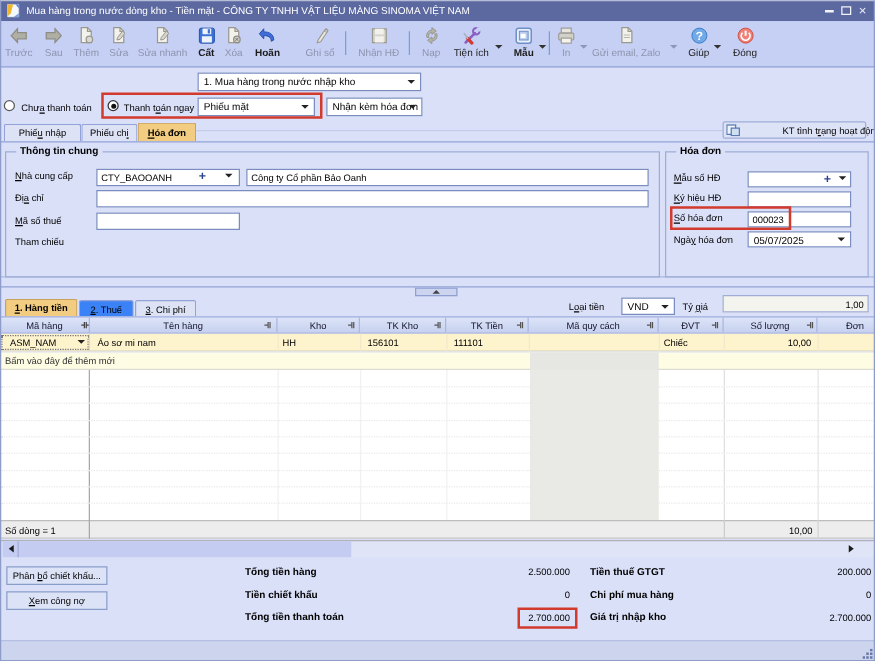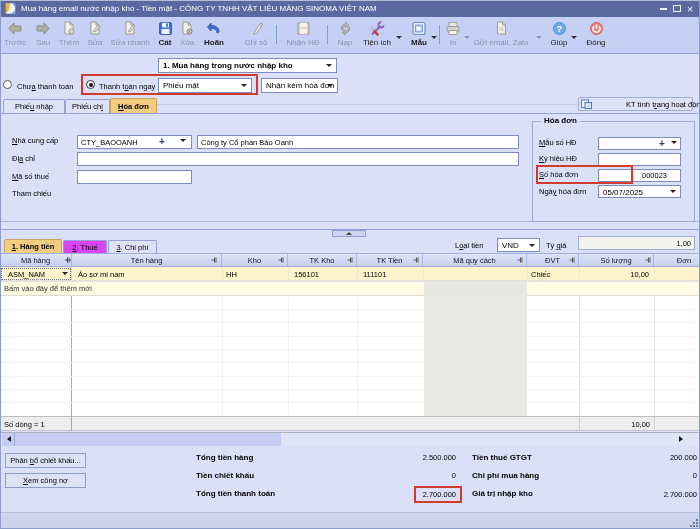--- a/index.html
+++ b/index.html
@@ -26,21 +26,21 @@
 <body>
 <div id="win">
 
 <div class="abs" style="left:0;top:0;width:700px;height:17px;background:#5c69a0;"></div>
 <svg class="abs" style="left:4px;top:2px;" width="13" height="13" viewBox="0 0 13 13">
  <path d="M2 1.5 L11 1.5 L11 11.5 L2 11.5 Z" fill="#f5f8fd" stroke="#c8d4e8" stroke-width="0.5"></path>
  <path d="M2 1.5 L6.5 1.5 L4.5 9 L2 11 Z" fill="#f0b62e"></path>
  <path d="M8.5 1.5 L11 1.5 L11 4.5 Z" fill="#4d7fd6"></path>
  <path d="M7 11.5 L11 11.5 L11 8.5 Z" fill="#7aa0d8"></path>
 </svg>
-<div class="abs" style="left:21px;top:3.5px;font-size:8px;color:#fff;">Mua hàng email nước nhập kho - Tiền mặt - CÔNG TY TNHH VẬT LIỆU MÀNG SINOMA VIỆT NAM</div>
+<div class="abs" style="left:21px;top:3.5px;font-size:8px;color:#fff;">Mua hàng trong nước dòng kho - Tiền mặt - CÔNG TY TNHH VẬT LIỆU MÀNG SINOMA VIỆT NAM</div>
 <div class="abs" style="left:660px;top:8px;width:7px;height:1.5px;background:#f2f4fa;"></div>
 <div class="abs" style="left:673px;top:5px;width:8px;height:7px;border:1.2px solid #f2f4fa;"></div>
 <div class="abs" style="left:687px;top:2.5px;font-size:10.5px;color:#f2f4fa;">×</div>
 
 <div class="abs" style="left:0;top:17px;width:700px;height:37px;background:#c6d0f4;border-bottom:1px solid #93a2d8;"></div>
 <div id="toolbar">
 <div class="titem dis" style="left:-1px;width:32px;"><span class="ic">
           <svg width="16" height="15" viewBox="0 0 16 15">
             <path d="M7 2 L2 7.5 L7 13 L7 10 L14 10 L14 5 L7 5 Z" fill="#b0afa4" stroke="#8e8d84" stroke-width="1"></path>
           </svg>
@@ -157,21 +157,21 @@
 <div class="tdd" style="left:571px;"></div>
 <div class="titem" style="left:581px;width:30px;"><span class="ic">
           <svg width="15" height="15" viewBox="0 0 15 15">
             <circle cx="7.5" cy="7.5" r="6" fill="#ee8078" stroke="#cc5248" stroke-width="0.8"></circle>
             <path d="M7.5 3.5 L7.5 7.5" stroke="#fff" stroke-width="1.6"></path>
             <path d="M5 5.2 A3.5 3.5 0 1 0 10 5.2" fill="none" stroke="#fff" stroke-width="1.4"></path>
           </svg>
         </span>Đóng</div>
 </div>
 
-<div class="dd" style="left:158px;top:58px;width:179px;height:15px;font-weight:bold;">
+<div class="dd" style="left:158px;top:58px;width:179px;height:15px;">
       <span class="tx">1. Mua hàng trong nước nhập kho</span>
       <span class="arr"></span>
     </div>
 
 <div class="abs" style="left:3px;top:80px;width:9px;height:9px;border-radius:50%;background:#fff;border:1px solid #5a5a5a;"></div>
 <div class="lbl" style="left:17px;top:82px;">Chư<u>a</u> thanh toán</div>
 <div class="abs" style="left:86px;top:80px;width:9px;height:9px;border-radius:50%;background:#fff;border:1px solid #333;"></div>
 <div class="abs" style="left:89px;top:83px;width:4px;height:4px;border-radius:50%;background:#111;"></div>
 <div class="lbl" style="left:99px;top:82px;">Thanh t<u>o</u>án ngay</div>
 <div class="dd" style="left:158px;top:78px;width:94px;height:15px;">
@@ -193,20 +193,23 @@
 
 <div class="abs" style="left:578px;top:97px;width:115px;height:14px;background:#dde3f7;border:1px solid #9fadd6;border-radius:2px;"></div>
 <svg class="abs" style="left:581px;top:99px" width="11" height="10" viewBox="0 0 11 10">
   <rect x="0.5" y="1" width="7" height="7.5" fill="#eef4fb" stroke="#5a7ab0" stroke-width="1"></rect>
   <rect x="4" y="3.5" width="6.5" height="6" fill="#cfe0f2" stroke="#5a7ab0" stroke-width="1"></rect>
 </svg>
 <div class="abs" style="left:595px;top:100px;font-size:7.5px;color:#000;white-space:nowrap;margin-left:31px;">KT tình t<u>r</u>ạng hoạt động DN</div>
 
 <div class="abs" style="left:0;top:113px;width:700px;height:109px;border-top:1px solid #93a2d8;border-bottom:1px solid #aab6de;"></div>
 
+<div class="grp" style="left:4px;top:121px;width:524px;height:101px;">
+  <span class="grpt">Thông tin chung</span>
+</div>
 <div class="lbl" style="left:12px;top:136px;"><u>N</u>hà cung cấp</div>
 <div class="tb" style="left:77px;top:135px;width:115px;height:14px;"></div>
 <div class="lbl" style="left:81px;top:138px;">CTY_BAOOANH</div>
 <div class="abs" style="left:159px;top:136px;font-size:10px;font-weight:bold;color:#2a3f8f;">+</div>
 <div class="arr" style="left:180px;top:140px;right:auto;"></div>
 <div class="tb" style="left:197px;top:135px;width:322px;height:14px;"></div>
 <div class="lbl" style="left:201px;top:138px;">Công ty Cổ phần Bảo Oanh</div>
 <div class="lbl" style="left:12px;top:154px;">Đị<u>a</u> chỉ</div>
 <div class="tb" style="left:77px;top:152px;width:442px;height:14px;"></div>
 <div class="lbl" style="left:12px;top:172px;"><u>M</u>ã số thuế</div>
@@ -217,35 +220,35 @@
   <span class="grpt">Hóa đơn</span>
 </div>
 <div class="lbl" style="left:539px;top:138px;"><u>M</u>ẫu số HĐ</div>
 <div class="tb" style="left:598px;top:137px;width:83px;height:13px;"></div>
 <div class="abs" style="left:659px;top:138px;font-size:10px;font-weight:bold;color:#2a3f8f;">+</div>
 <div class="arr" style="left:671px;top:142.5px;right:auto;"></div>
 <div class="lbl" style="left:539px;top:154px;"><u>K</u>ý hiệu HĐ</div>
 <div class="tb" style="left:598px;top:153px;width:83px;height:13px;"></div>
 <div class="lbl" style="left:539px;top:170px;"><u>S</u>ố hóa đơn</div>
 <div class="tb" style="left:598px;top:169px;width:83px;height:13px;"></div>
-<div class="lbl" style="left:602px;top:171px;margin-left:40px;">000023</div>
+<div class="lbl" style="left:602px;top:171px;">000023</div>
 <div class="redbox" style="left:536px;top:165px;width:97px;height:19px;"></div>
 <div class="lbl" style="left:539px;top:187px;">Ngà<u>y</u> hóa đơn</div>
 <div class="dd" style="left:598px;top:185px;width:83px;height:13px;">
       <span class="tx" style="top:1.5px;">05/07/2025</span>
       <span class="arr"></span>
     </div>
 
 <div class="abs" style="left:0;top:229px;width:700px;height:1px;background:#93a2d8;"></div>
 <div class="abs" style="left:332px;top:230px;width:34px;height:7px;background:#ccd4f0;border:1px solid #8fa0d0;"></div>
 <div class="abs" style="left:346px;top:232px;width:0;height:0;border-left:3px solid transparent;border-right:3px solid transparent;border-bottom:3px solid #444;"></div>
 
 <div id="gridtabs">
 <div class="abs" style="left:4px;top:239px;width:58px;height:14px;background:#f2cc80;border:1px solid #c9a25c;border-bottom:none;border-radius:2px 2px 0 0;font-size:7.5px;font-weight:bold;text-align:center;line-height:14px;"><u>1</u>. Hàng tiền</div>
-<div class="abs" style="left:63px;top:240px;width:44px;height:13px;background:#d946ef;border:1px solid #93a2d8;border-bottom:none;border-radius:2px 2px 0 0;font-size:7.5px;text-align:center;line-height:13px;"><u>2</u>. Thuế</div>
+<div class="abs" style="left:63px;top:240px;width:44px;height:13px;background:#3b82f6;border:1px solid #93a2d8;border-bottom:none;border-radius:2px 2px 0 0;font-size:7.5px;text-align:center;line-height:13px;"><u>2</u>. Thuế</div>
 <div class="abs" style="left:108px;top:240px;width:49px;height:13px;background:#dde3f5;border:1px solid #93a2d8;border-bottom:none;border-radius:2px 2px 0 0;font-size:7.5px;text-align:center;line-height:13px;"><u>3</u>. Chi phí</div>
 </div>
 <div class="lbl" style="left:455px;top:241px;">L<u>o</u>ại tiền</div>
 <div class="dd" style="left:497px;top:238px;width:43px;height:14px;">
       <span class="tx" style="top:1.5px;">VND</span>
       <span class="arr"></span>
     </div>
 <div class="lbl" style="left:546px;top:241px;">Tỷ <u>g</u>iá</div>
 <div class="abs" style="left:578px;top:236px;width:117px;height:14px;background:#f4f4ee;border:1px solid #9fadd6;"></div>
 <div class="lbl" style="left:0;top:239px;width:691px;text-align:right;">1,00</div>

